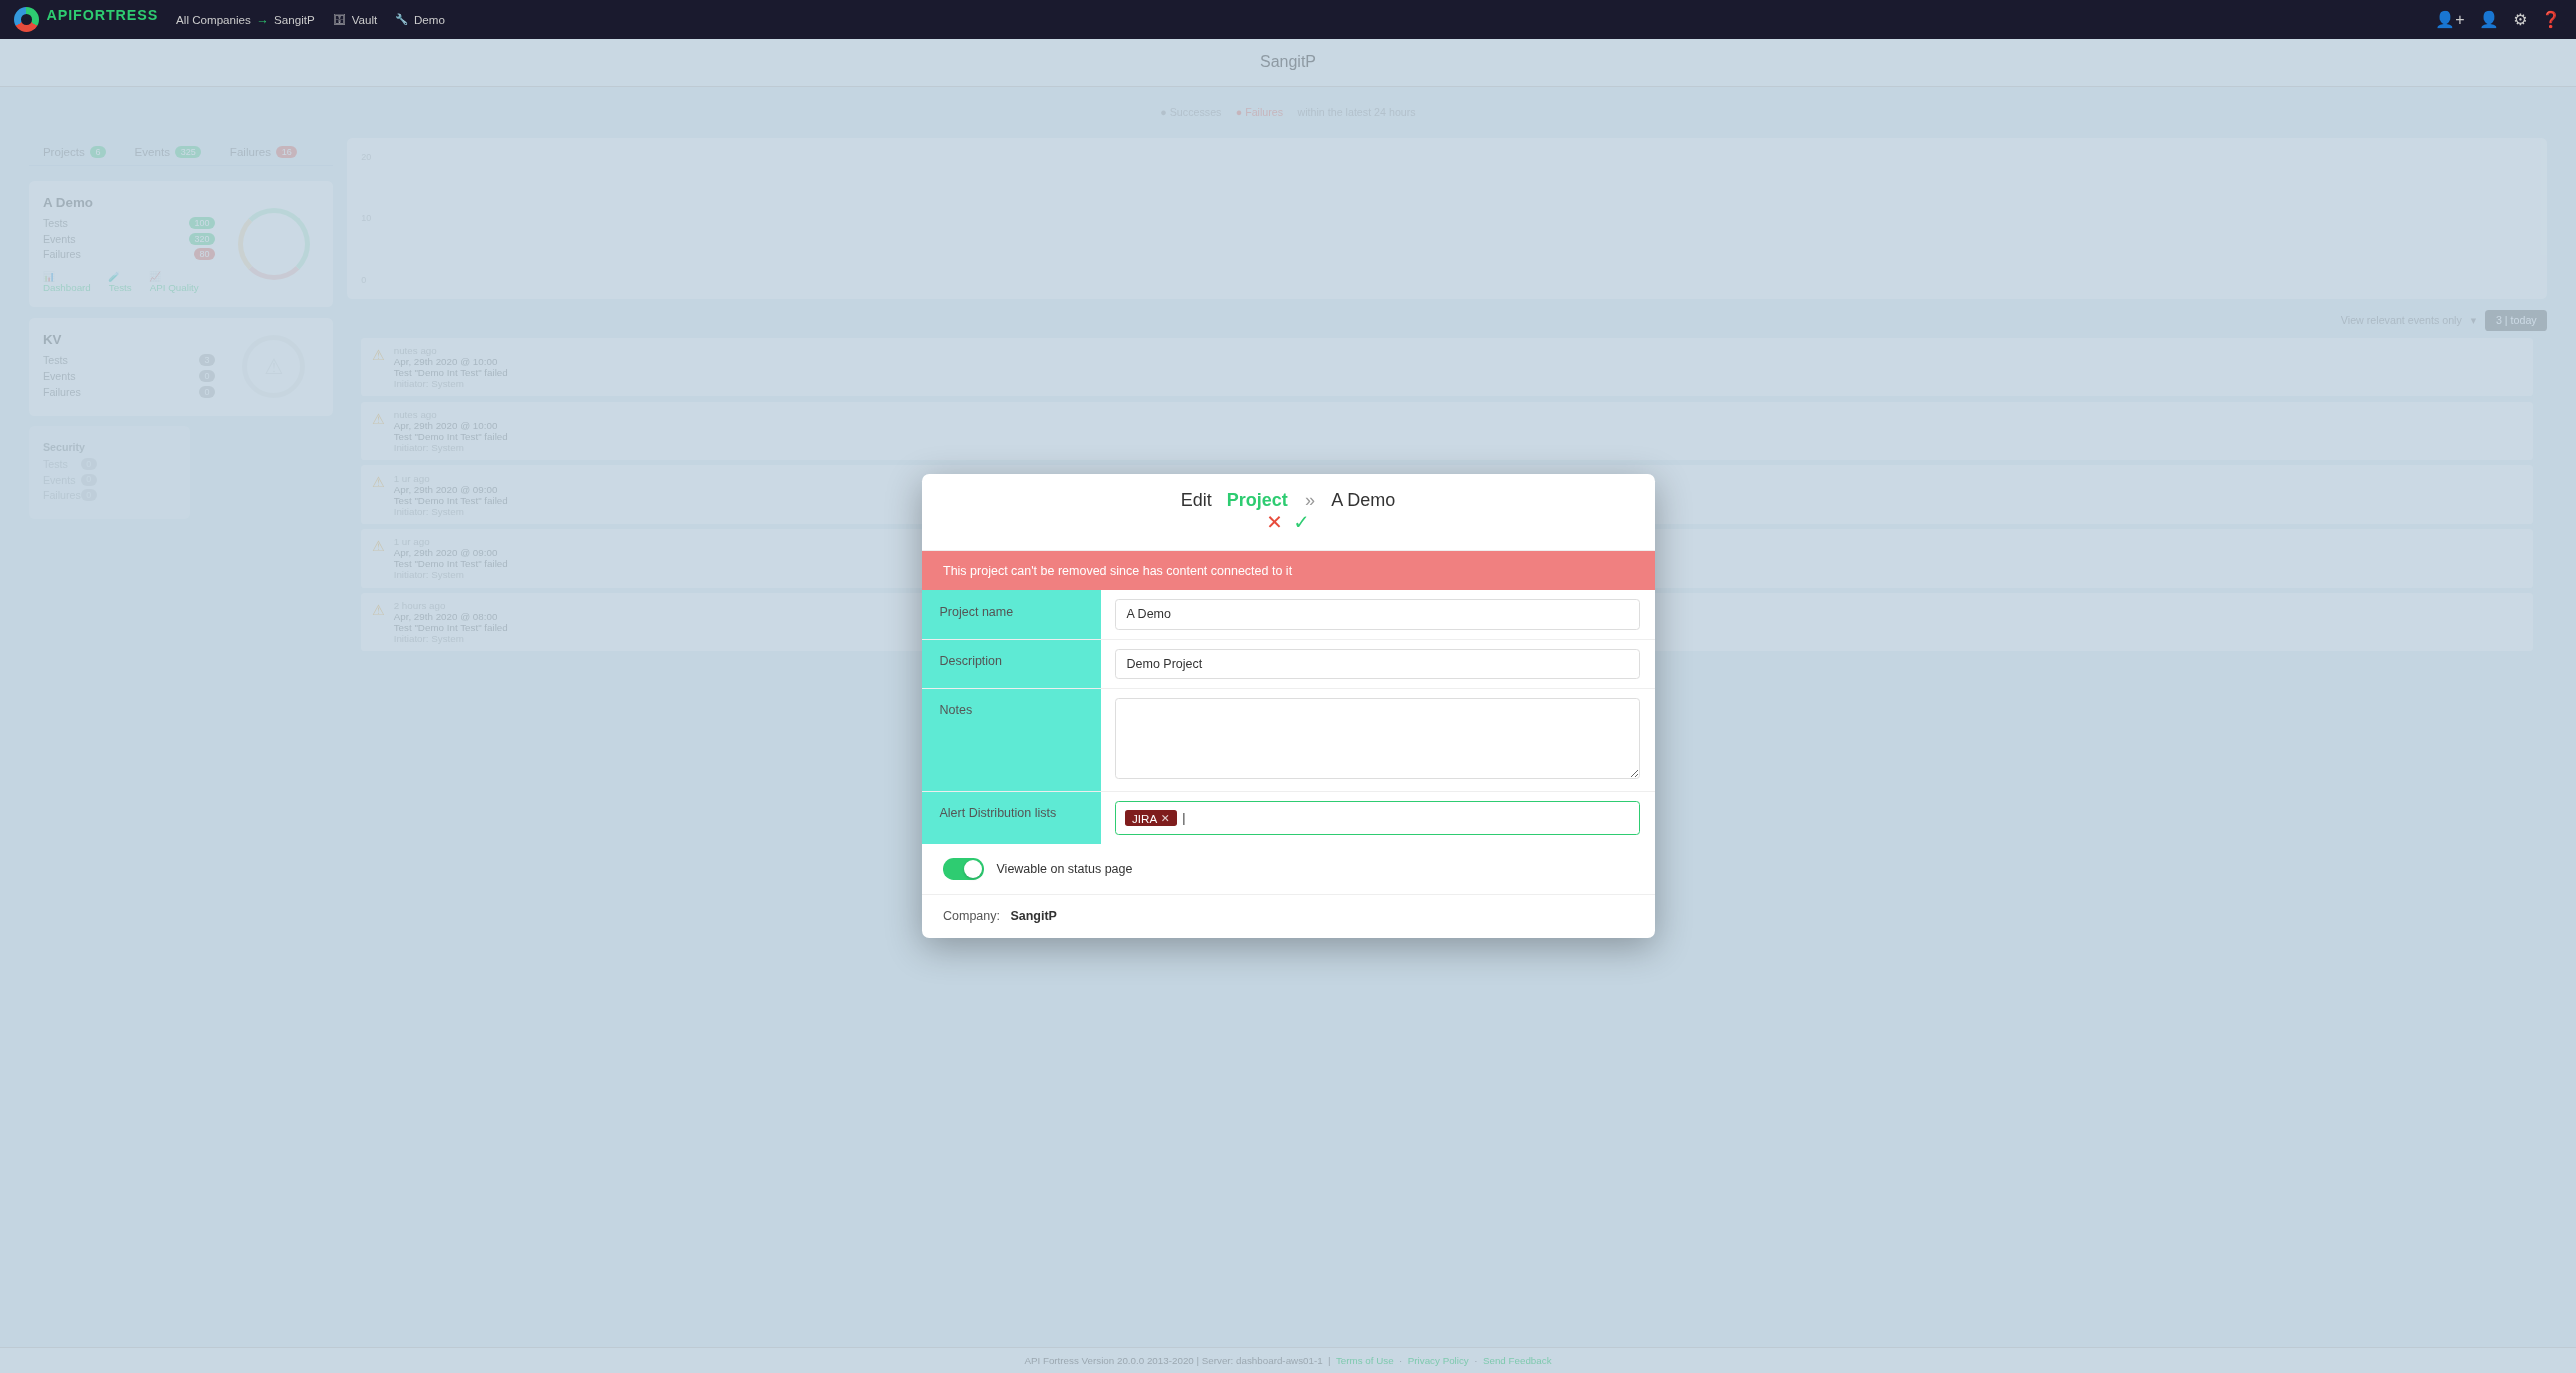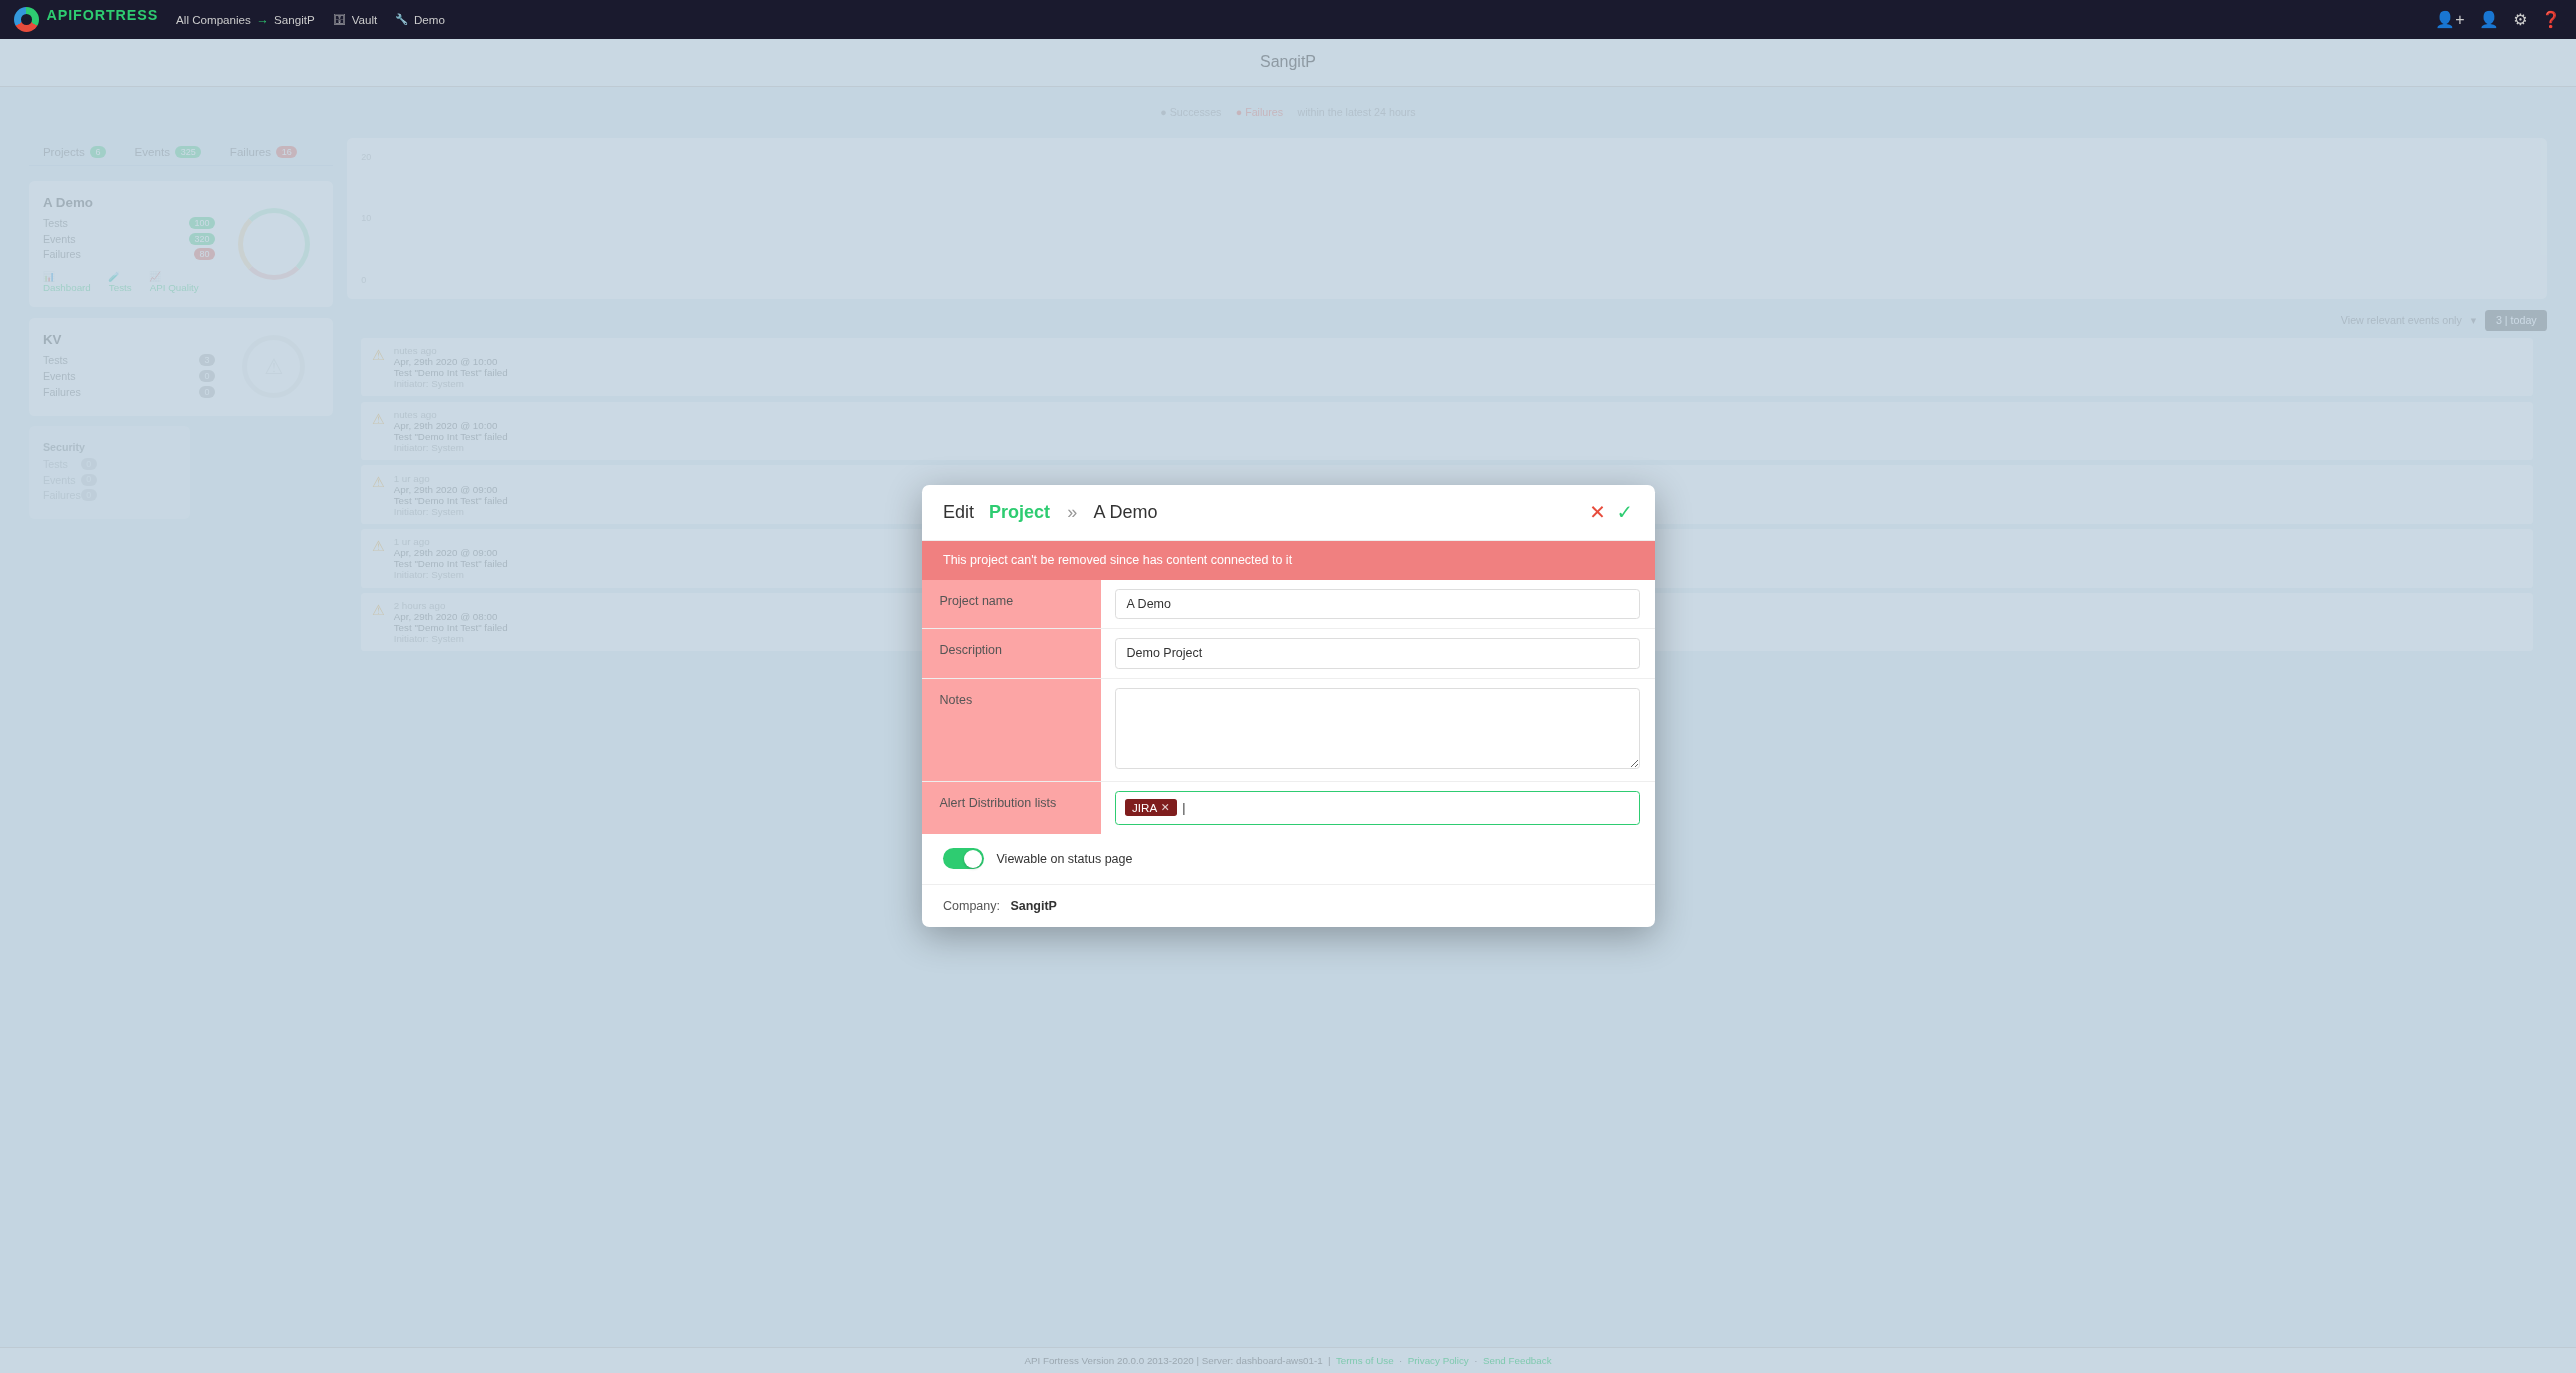--- a/index.html
+++ b/index.html
@@ -143,20 +143,21 @@
       width: 733px;
       box-shadow: 0 9px 36px rgba(0,0,0,0.3);
       overflow: hidden;
     }
     .modal-header {
       display: flex;
       align-items: center;
       justify-content: space-between;
       padding: 16px 21.5px;
       border-bottom: 0.9px solid #eee;
+      flex-direction: column;
     }
     .modal-title {
       font-size: 18px;
       color: #333;
       font-weight: 400;
     }
     .modal-title .highlight { color: #2ecc71; font-weight: 600; }
     .modal-title .separator { color: #999; margin: 0 7.2px; }
     .modal-close-btn {
       color: #e74c3c;
@@ -183,21 +184,21 @@
 
     .form-row {
       display: flex;
       border-bottom: 0.9px solid #eee;
       min-height: 47px;
     }
     .form-row:last-child { border-bottom: none; }
     .form-label {
       width: 179px;
       min-width: 179px;
-      background: #fca5a5;
+      background: #5eead4;
       padding: 12.5px 18px;
       color: #555;
       font-size: 12.5px;
       display: flex;
       align-items: flex-start;
       padding-top: 14.3px;
     }
     .form-control-wrap {
       flex: 1;
       padding: 9px 14.3px;

